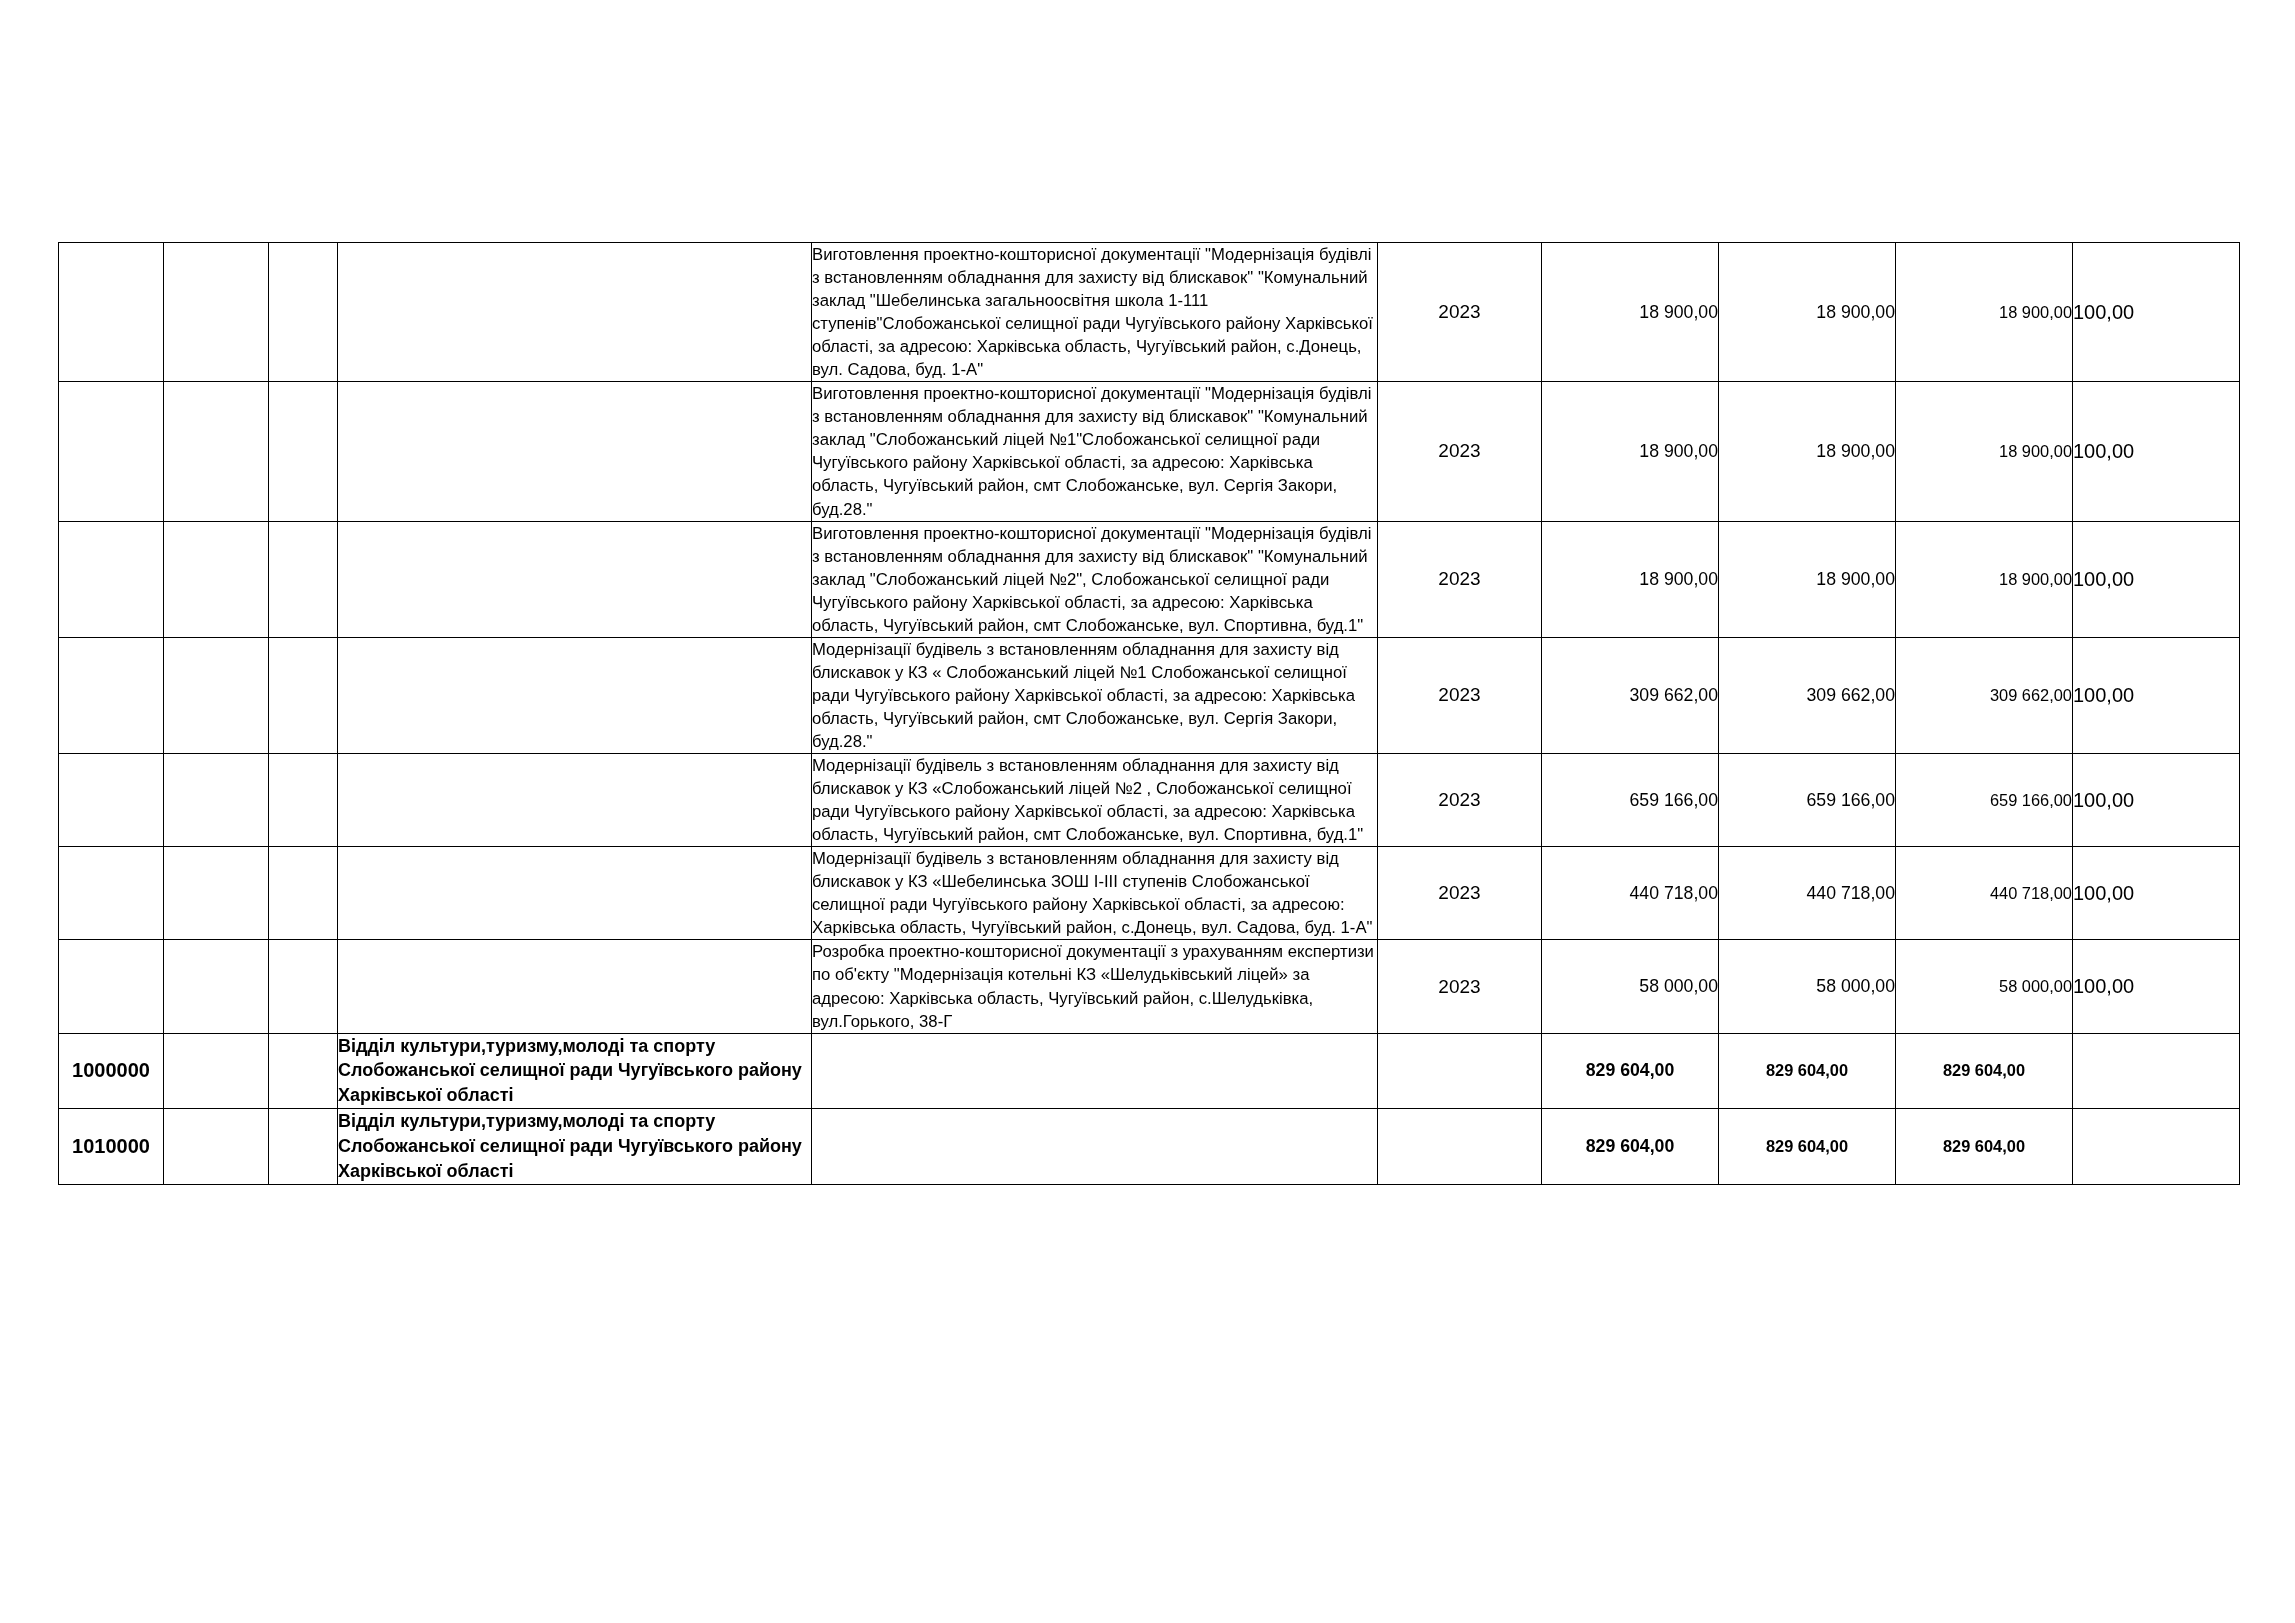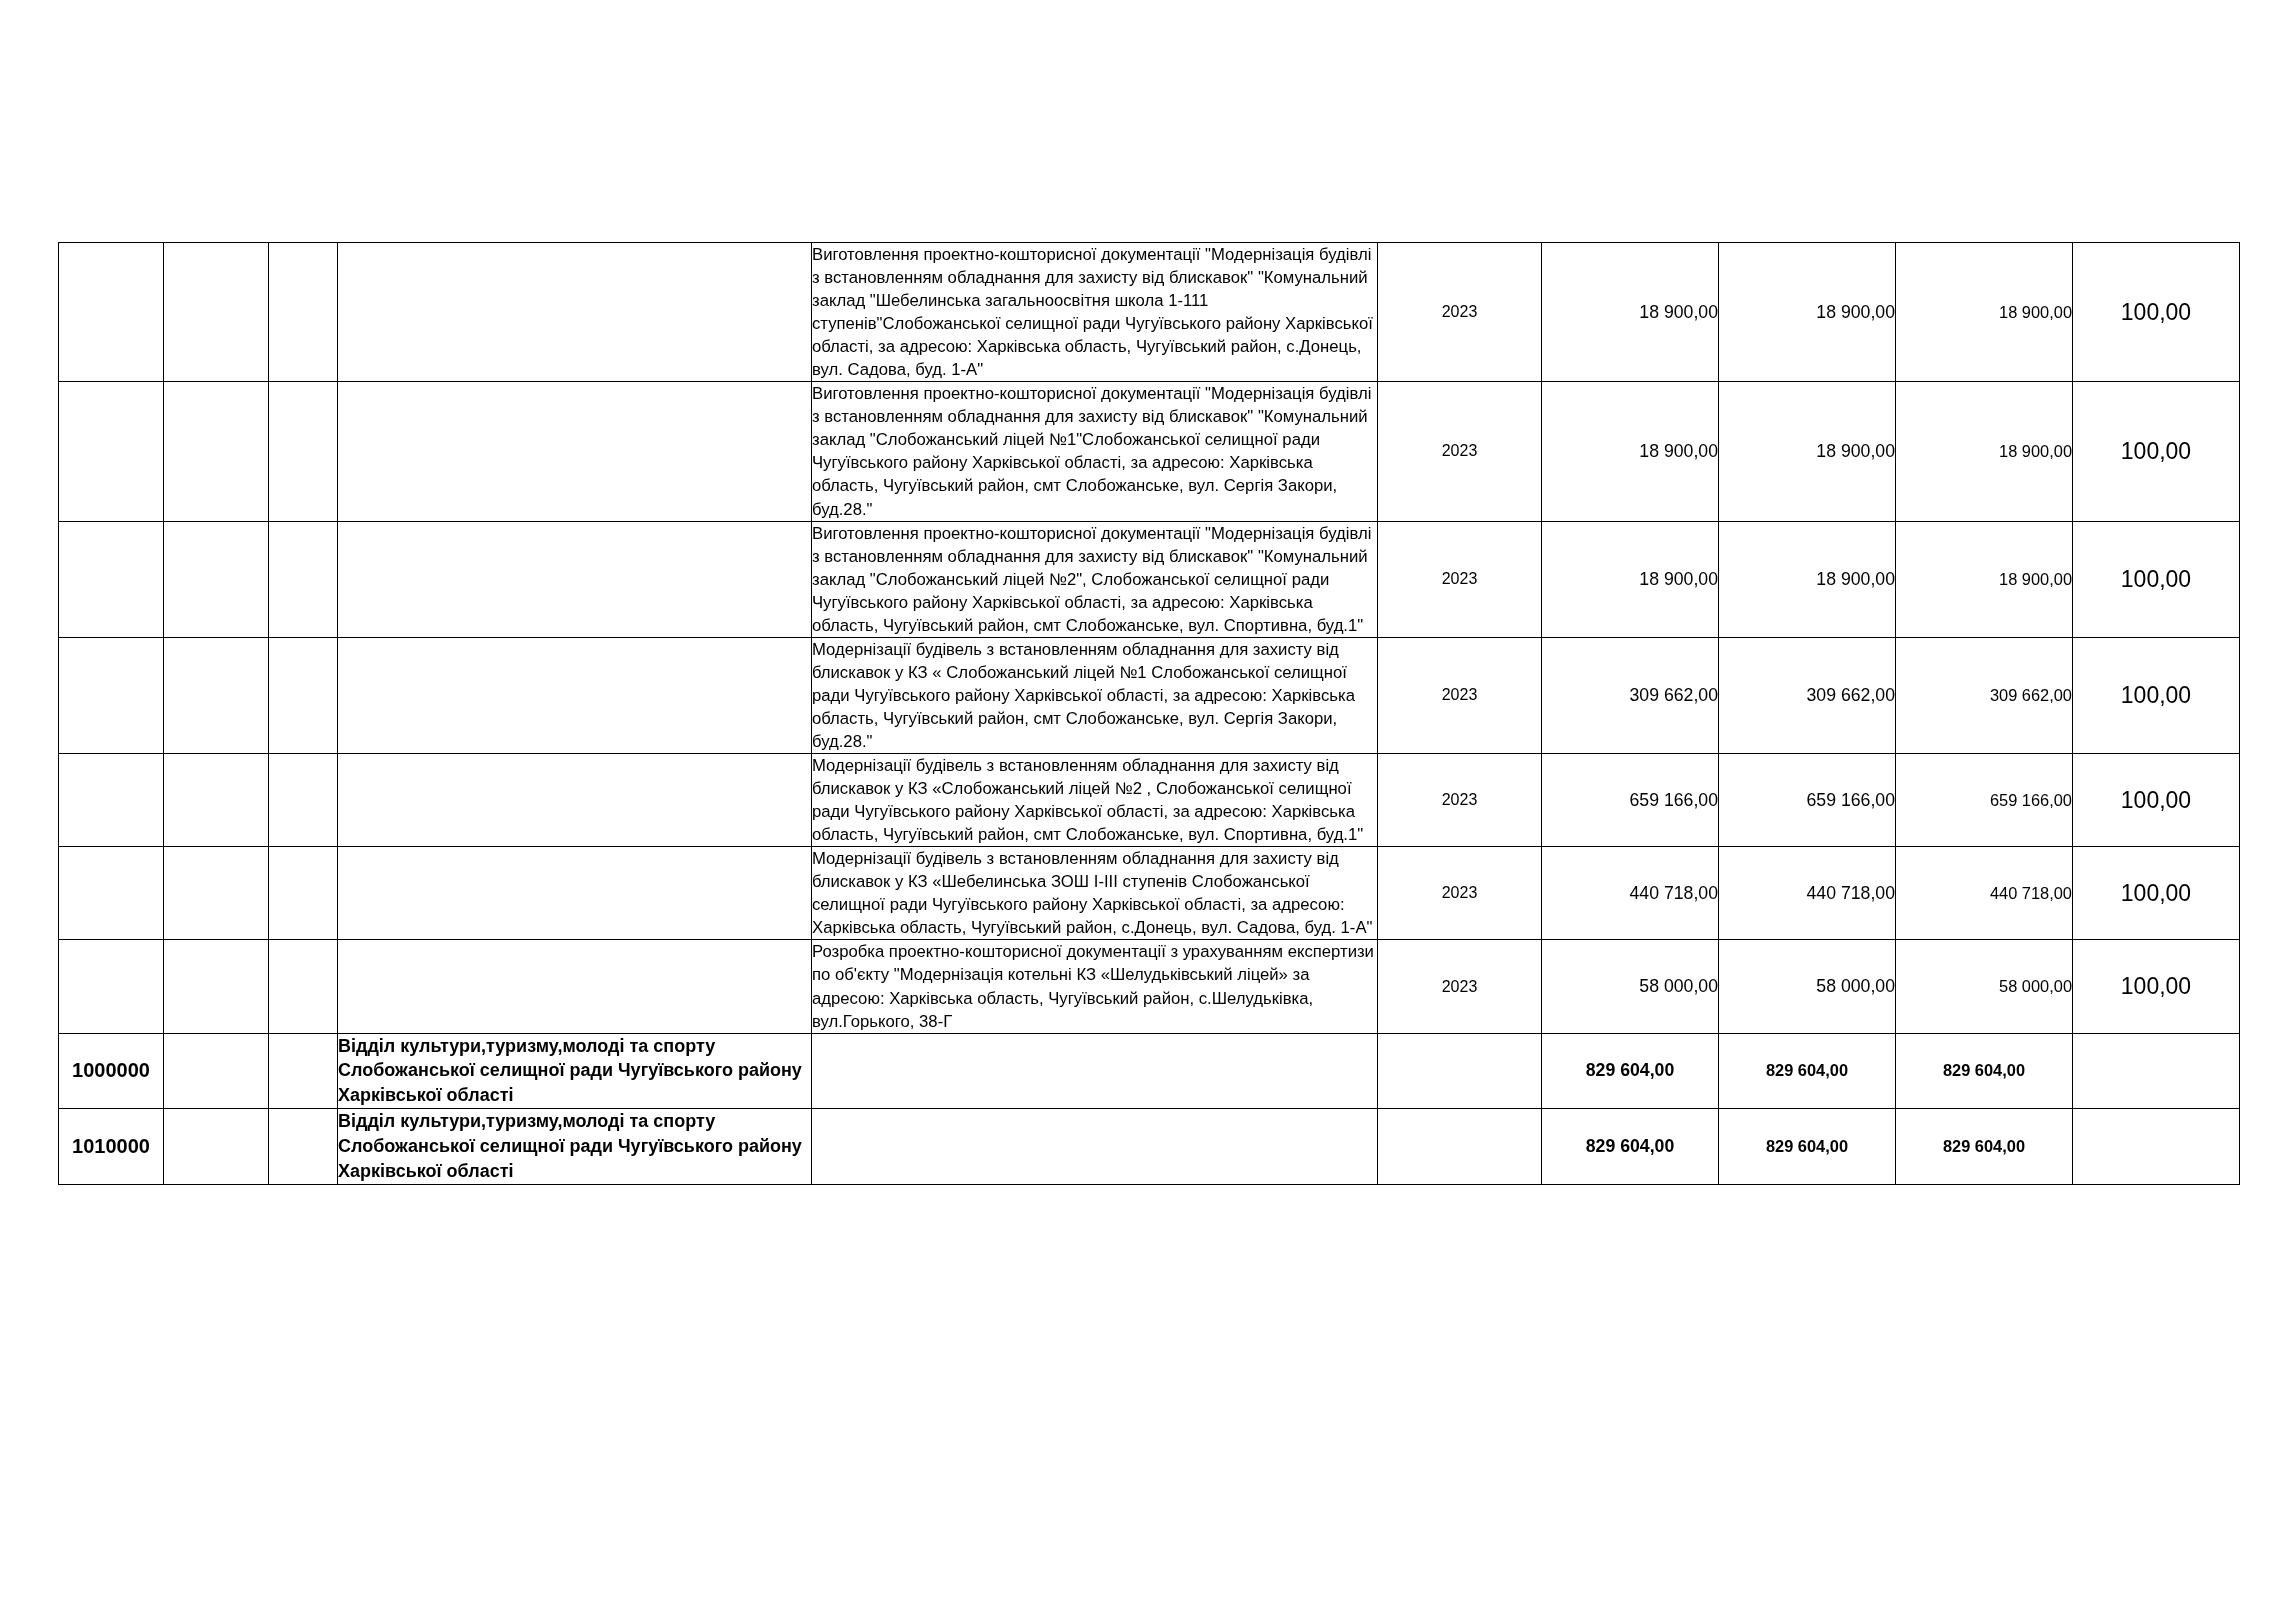--- a/index.html
+++ b/index.html
@@ -51,33 +51,33 @@
   col.c9 { width: 167px; }
 
   .desc {
     padding: 9.2px 10.5px 9.2px 11.8px;
     font-size: 16.7px;
     line-height: 1.38;
     text-align: left;
   }
   .year {
     text-align: center;
-    font-size: 16px;
+    font-size: 19px;
   }
   .num {
     text-align: right;
     font-size: 17.7px;
     padding-right: 6.5px;
   }
   .num.small {
     font-size: 16.4px;
   }
   .pct {
-    text-align: center;
-    font-size: 23px;
+    text-align: left;
+    font-size: 20px;
   }
   .code {
     text-align: center;
     font-size: 20px;
     font-weight: bold;
   }
   .org {
     padding: 6.5px 9.2px 6.5px 11.8px;
     font-size: 18px;
     font-weight: bold;

